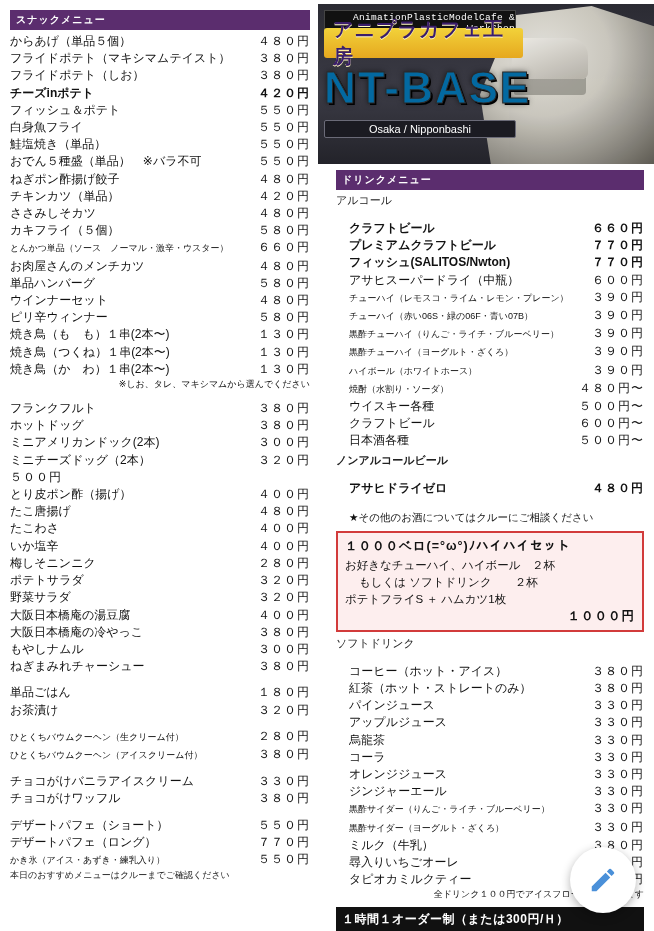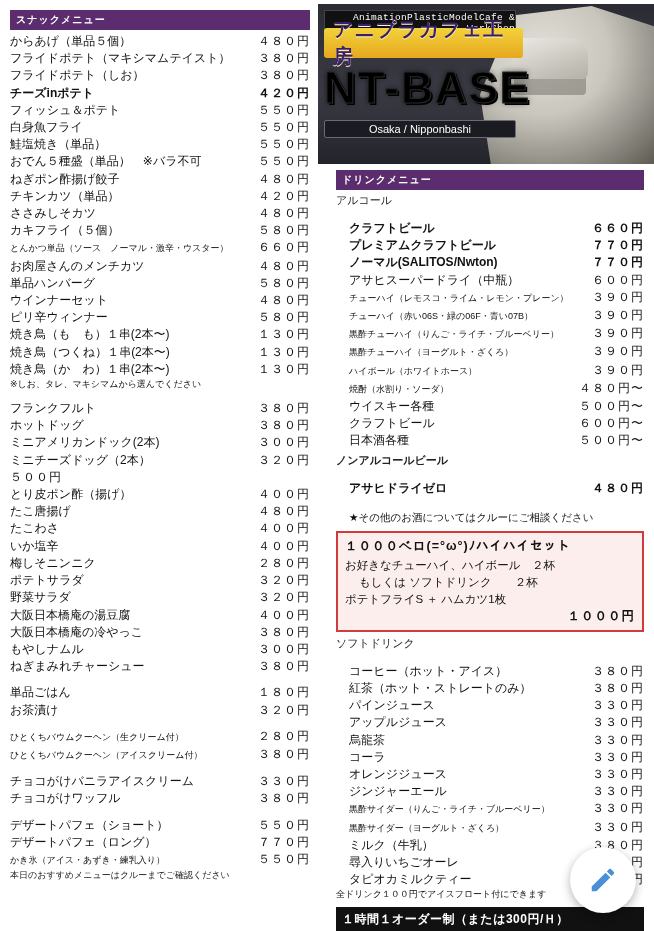--- a/index.html
+++ b/index.html
@@ -34,21 +34,21 @@
     align-items:baseline;
     font-size:12px;
     line-height:17.2px;
     white-space:nowrap;
   }
   .row .nm{flex:1 1 auto;overflow:hidden;}
   .row .pr{flex:0 0 auto;text-align:right;letter-spacing:1px;}
   .row.bold .nm,.row.bold .pr{font-weight:bold;}
   .small{font-size:9px;}
   .note{font-size:9px;line-height:13px;color:#222;}
-  .note-right{font-size:9px;text-align:left;line-height:13px;}
+  .note-right{font-size:9px;text-align:right;line-height:13px;}
   .gap{height:9px;}
   .indent{padding-left:13px;margin-top:12px;}
 
   .hero{
     position:absolute;left:318px;top:4px;width:336px;height:160px;
     overflow:hidden;
   }
   .hero-bg{
     position:absolute;inset:0;
     background:linear-gradient(180deg,#2b2b33 0%,#3b3b45 55%,#23232a 100%);
@@ -82,21 +82,21 @@
     background:linear-gradient(180deg,#f2d23a,#e6a81f);
     color:#3a1d6b;font-weight:bold;font-size:20px;
     display:flex;align-items:center;justify-content:center;
     letter-spacing:1px;
     text-shadow:0 1px 0 #fff8c0;
     border-radius:3px;
     padding-left:9px;
   }
   .logo-nt{
     position:absolute;left:6px;top:56px;width:214px;height:56px;
-    color:#000000;font-weight:bold;font-size:44px;line-height:56px;
+    color:#0369a1;font-weight:bold;font-size:44px;line-height:56px;
     letter-spacing:2px;
     -webkit-text-stroke:1px #2b2b2b;
     text-shadow:2px 2px 0 #000,0 0 6px rgba(0,0,0,.6);
   }
   .logo-city{
     position:absolute;left:6px;top:116px;width:190px;
     background:#1b1b22;border:1px solid #6b6b78;border-radius:2px;
     color:#fff;font-size:11px;text-align:center;padding:2px 0;
   }
 
@@ -356,21 +356,21 @@
     <div class="indent">
       <div class="row bold">
           <span class="nm">クラフトビール</span>
           <span class="pr">６６０円</span>
         </div>
       <div class="row bold">
           <span class="nm">プレミアムクラフトビール</span>
           <span class="pr">７７０円</span>
         </div>
       <div class="row bold">
-          <span class="nm">ノーマル(SALITOS/Nwton)</span>
+          <span class="nm">フィッシュ(SALITOS/Nwton)</span>
           <span class="pr">７７０円</span>
         </div>
       <div class="row">
           <span class="nm">アサヒスーパードライ（中瓶）</span>
           <span class="pr">６００円</span>
         </div>
       <div class="row">
           <span class="nm small">チューハイ（レモスコ・ライム・レモン・プレーン）</span>
           <span class="pr">３９０円</span>
         </div>

